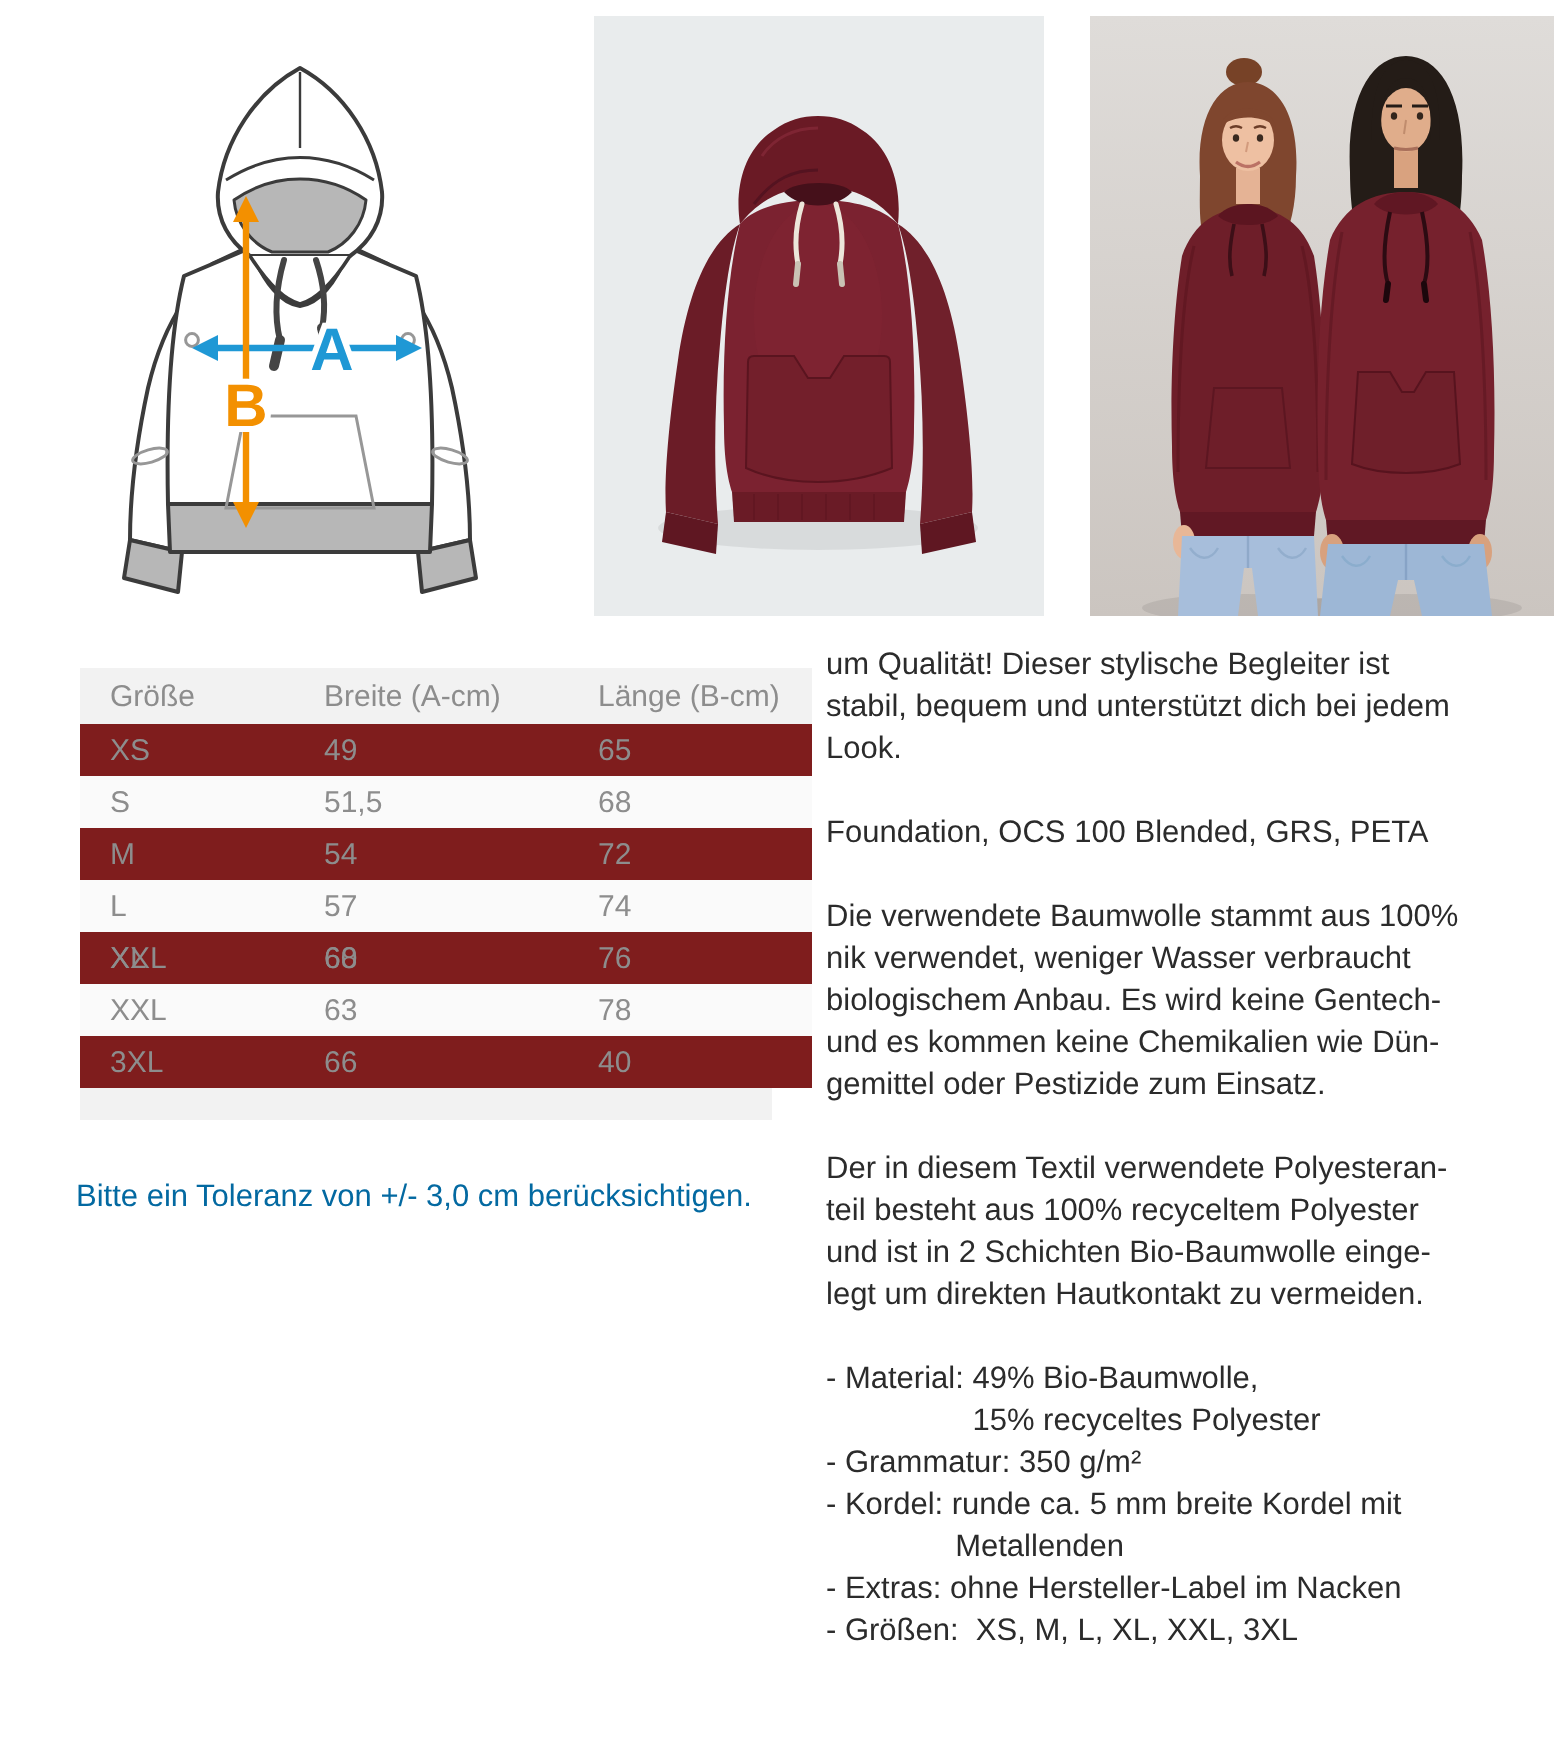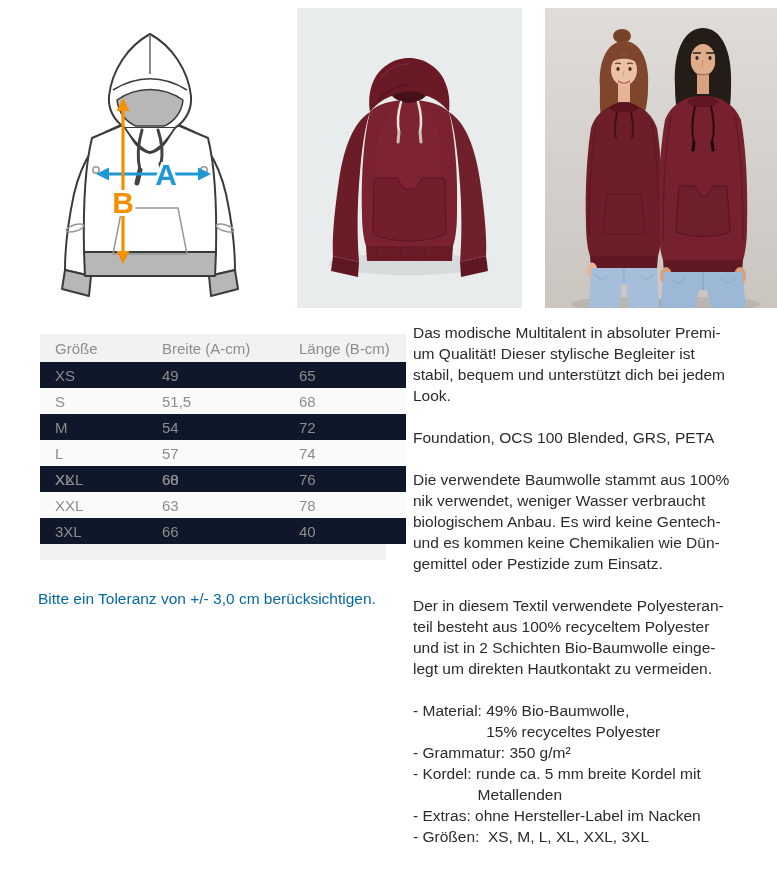--- a/index.html
+++ b/index.html
@@ -9,21 +9,21 @@
   .panel svg { display:block; width:100%; height:100%; }
   #sketch-panel  { left:22px;  top:12px; width:258px; height:300px; }
   #product-panel { left:297px; top:8px;  width:225px; height:300px; }
   #models-panel  { left:545px; top:8px;  width:232px; height:300px; }
 
   .table-block { position:absolute; left:40px; top:334px; width:346px; }
   table { border-collapse:collapse; width:100%; table-layout:fixed;
           font-size:15px; color:#8d8d8d; }
   thead th { background:#f2f2f2; height:26px; font-weight:400; text-align:left; }
   tbody td { height:24px; }
-  tr.shaded td { background:#0f172a; }
+  tr.shaded td { background:#7f1d1d; }
   tr.plain  td { background:#fafafa; }
   .c1 { width:105px; padding-left:15px;margin-top:28px; }
   .c2 { width:135px; }
   .c3 { width:106px; }
   .table-footer { height:16px; background:#f2f2f2; }
   .overlapwrap { position:relative; display:inline-block; }
   .overlapwrap .ghost { position:absolute; left:0; top:0; }
 
   .tolerance { position:absolute; left:38px; top:572px; font-size:15.5px;
                color:#0369a1; line-height:21px; white-space:pre; }
@@ -244,21 +244,20 @@
           </tr>
         </tbody>
     </table>
     <div class="table-footer"></div>
   </div>
 
   <p class="tolerance">Bitte ein Toleranz von +/- 3,0 cm berücksichtigen.</p>
 
   <div class="description" id="description">
       <div class="para">
-        <div class="line">Das modische Multitalent in absoluter Premi-</div>
         <div class="line">um Qualität! Dieser stylische Begleiter ist</div>
         <div class="line">stabil, bequem und unterstützt dich bei jedem</div>
         <div class="line">Look.</div>
       </div>
       <div class="para">
         <div class="line">Foundation, OCS 100 Blended, GRS, PETA</div>
       </div>
       <div class="para">
         <div class="line">Die verwendete Baumwolle stammt aus 100%</div>
         <div class="line">nik verwendet, weniger Wasser verbraucht</div>

